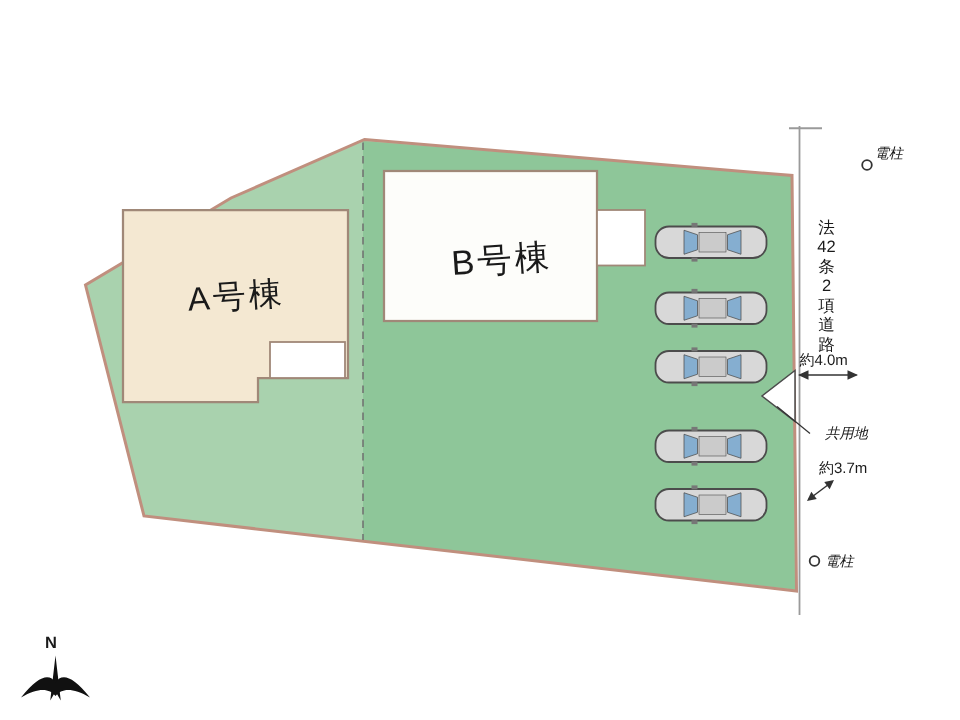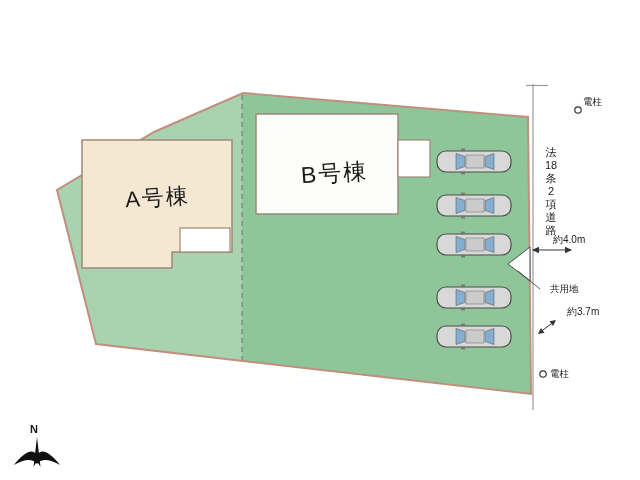--- a/index.html
+++ b/index.html
@@ -8,21 +8,21 @@
     font-family:"Liberation Sans","DejaVu Sans",sans-serif;
   }
   .canvas svg{position:absolute;left:0;top:0;}
   .lbl{position:absolute;color:#1a1a1a;white-space:nowrap;}
   .bldg-label{font-size:22px;letter-spacing:2px;transform:rotate(-4deg);text-align:center;}
   .bldg-label.b{font-size:23px;}
   .road-label{left:542px;top:146px;width:18px;display:flex;flex-direction:column;
     align-items:center;font-size:11px;line-height:1.18;}
   .road-label span{display:block;}
   .small{font-size:10px;}
-  .tiny{font-size:9.5px;}
+  .tiny{font-size:9.5px;font-style:italic;}
   .north{font-size:11px;font-weight:bold;}
 </style>
 </head>
 <body>
 
 <div class="canvas">
 
   <svg width="640" height="480" viewBox="0 0 640 480">
 
     <line x1="533" y1="84" x2="533" y2="410" stroke="#9a9a9a" stroke-width="1.2"></line>
@@ -79,31 +79,31 @@
                C48,458 41,459 37,464 C33,459 26,458 14,465 Z" fill="#111111"></path>
     </g>
   </svg>
 
   <div class="lbl bldg-label" style="left:100px;top:183px;width:115px;">A号棟</div>
 
   <div class="lbl bldg-label b" style="left:272px;top:158px;width:125px;">B号棟</div>
 
   <div class="lbl road-label">
     <span>法</span>
-    <span>18</span>
+    <span>42</span>
     <span>条</span>
     <span>2</span>
     <span>項</span>
     <span>道</span>
     <span>路</span>
   </div>
 
-  <div class="lbl small" style="left:533px;top:233px;padding-left:20px;">約4.0m</div>
+  <div class="lbl small" style="left:533px;top:233px;">約4.0m</div>
 
-  <div class="lbl small" style="left:567px;top:305px;">約3.7m</div>
+  <div class="lbl small" style="left:546px;top:305px;">約3.7m</div>
 
   <div class="lbl tiny" style="left:550px;top:283px;">共用地</div>
 
   <div class="lbl tiny" style="left:583px;top:96px;">電柱</div>
 
   <div class="lbl tiny" style="left:550px;top:368px;">電柱</div>
 
   <div class="lbl north" style="left:30px;top:423px;">N</div>
 
 </div>

